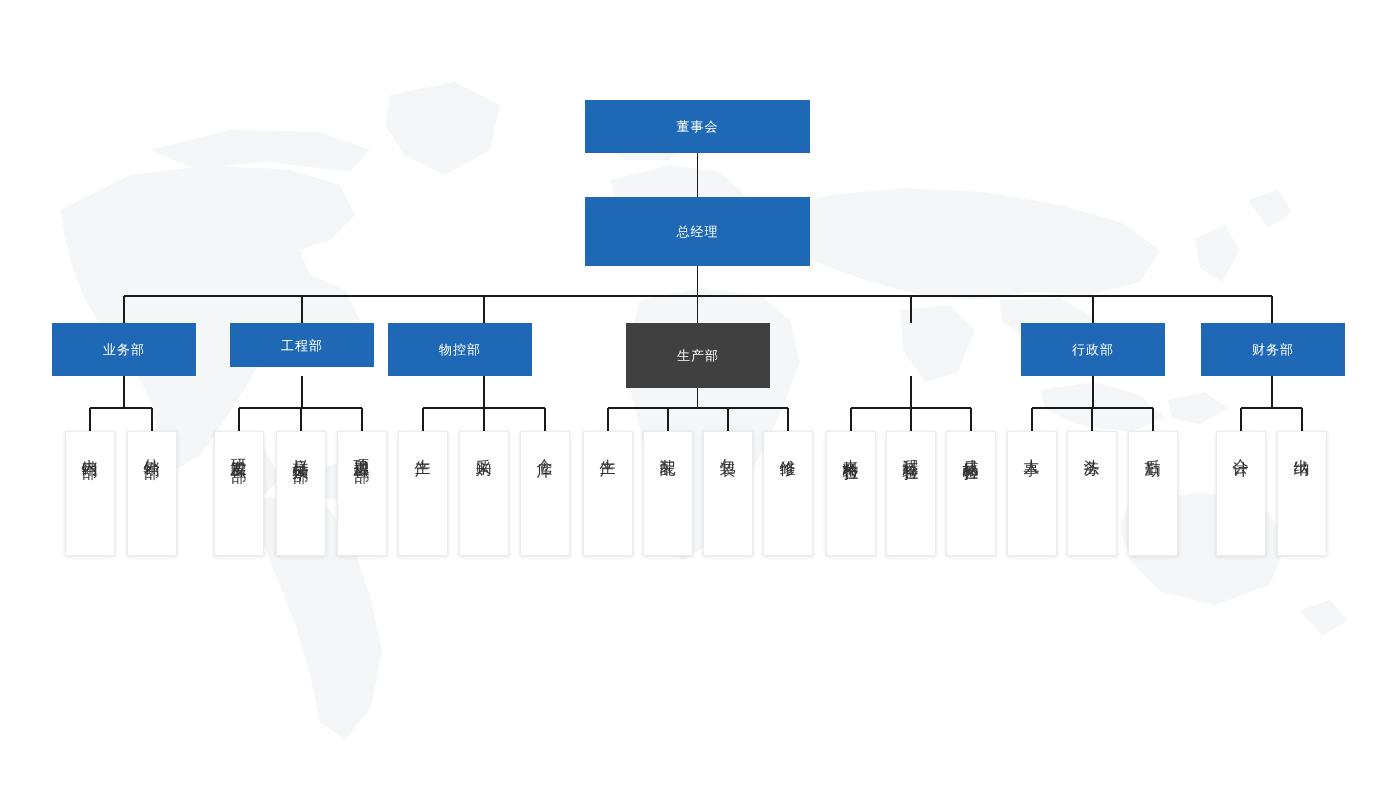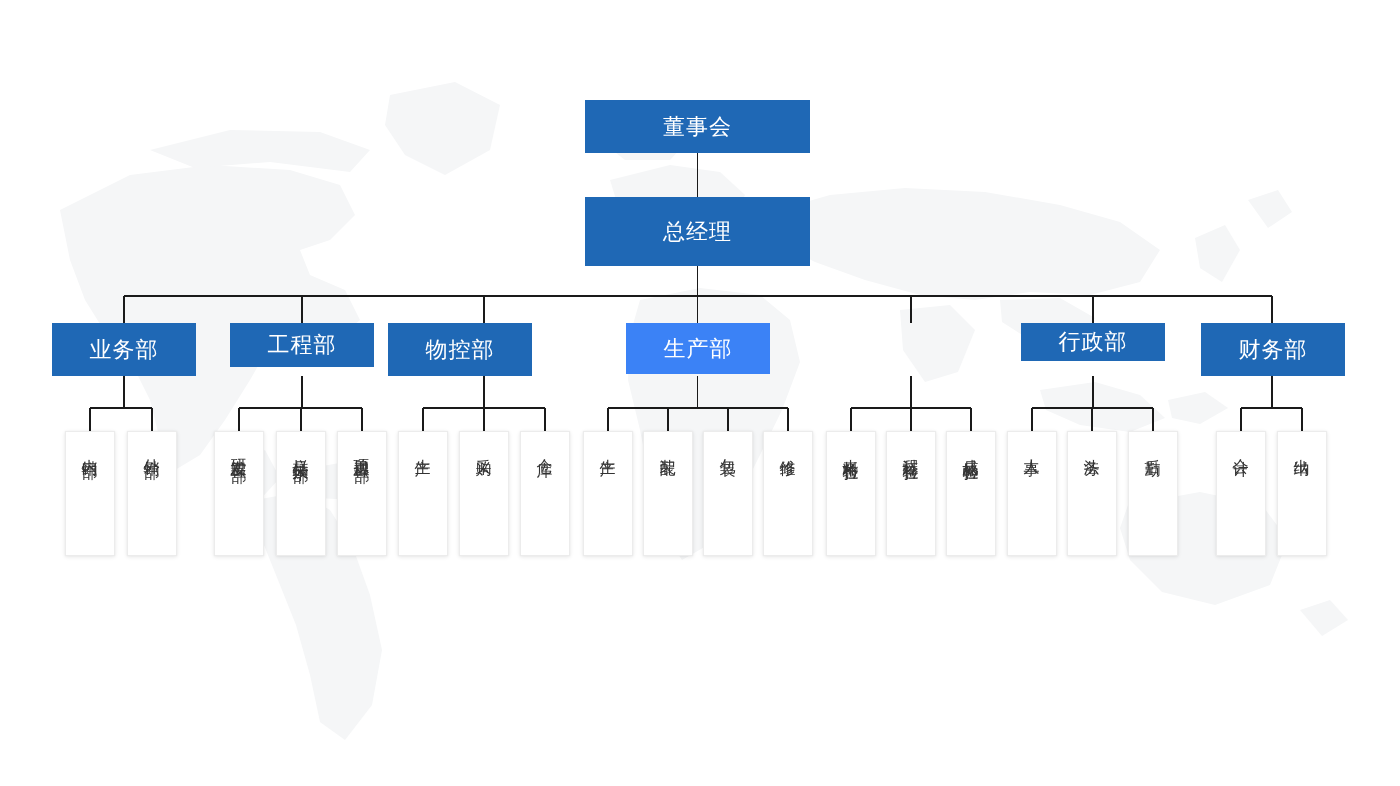--- a/index.html
+++ b/index.html
@@ -56,21 +56,21 @@
     box-sizing: border-box;
   }
 
   
   .node.blue {
     background: #1f68b5;
     color: #ffffff;
     display: flex;
     align-items: center;
     justify-content: center;
-    font-size: 22px;
+    font-size: 13px;
     letter-spacing: 1px;
     line-height: 1;
   }
   .node.blue .node-label {
     display: block;
     white-space: nowrap;
   }
 
   
   .node.leaf {
@@ -238,21 +238,21 @@
     <div class="node leaf" style="left: 398px; top: 431px; width: 50px; height: 125px;">
       <span class="node-label" style="color: rgb(51, 51, 51);">生产</span>
     </div>
     <div class="node leaf" style="left: 459px; top: 431px; width: 50px; height: 125px;">
       <span class="node-label" style="color: rgb(51, 51, 51);">采购</span>
     </div>
     <div class="node leaf" style="left: 520px; top: 431px; width: 50px; height: 125px;">
       <span class="node-label" style="color: rgb(51, 51, 51);">仓库</span>
     </div>
 
-    <div class="node blue" style="left: 626px; top: 323px; width: 144px; height: 51px; background: #3b82f6;">
+    <div class="node blue" style="left: 626px; top: 323px; width: 144px; height: 65px; background: #404040;">
       <span class="node-label">生产部</span>
     </div>
     <div class="node leaf" style="left: 583px; top: 431px; width: 50px; height: 125px;">
       <span class="node-label" style="color: rgb(51, 51, 51);">生产</span>
     </div>
     <div class="node leaf" style="left: 643px; top: 431px; width: 50px; height: 125px;">
       <span class="node-label" style="color: rgb(51, 51, 51);">装配</span>
     </div>
     <div class="node leaf" style="left: 703px; top: 431px; width: 50px; height: 125px;">
       <span class="node-label" style="color: rgb(51, 51, 51);">包装</span>
@@ -264,21 +264,21 @@
     <div class="node leaf" style="left: 826px; top: 431px; width: 50px; height: 125px;">
       <span class="node-label" style="color: rgb(51, 51, 51);">来料检验</span>
     </div>
     <div class="node leaf" style="left: 886px; top: 431px; width: 50px; height: 125px;">
       <span class="node-label" style="color: rgb(51, 51, 51);">过程检验</span>
     </div>
     <div class="node leaf" style="left: 946px; top: 431px; width: 50px; height: 125px;">
       <span class="node-label" style="color: rgb(51, 51, 51);">成品检验</span>
     </div>
 
-    <div class="node blue" style="left: 1021px; top: 323px; width: 144px; height: 38px; background: rgb(31, 104, 181);">
+    <div class="node blue" style="left: 1021px; top: 323px; width: 144px; height: 53px; background: rgb(31, 104, 181);">
       <span class="node-label">行政部</span>
     </div>
     <div class="node leaf" style="left: 1007px; top: 431px; width: 50px; height: 125px;">
       <span class="node-label" style="color: rgb(51, 51, 51);">人事</span>
     </div>
     <div class="node leaf" style="left: 1067px; top: 431px; width: 50px; height: 125px;">
       <span class="node-label" style="color: rgb(51, 51, 51);">法务</span>
     </div>
     <div class="node leaf" style="left: 1128px; top: 431px; width: 50px; height: 125px;">
       <span class="node-label" style="color: rgb(51, 51, 51);">后勤</span>

